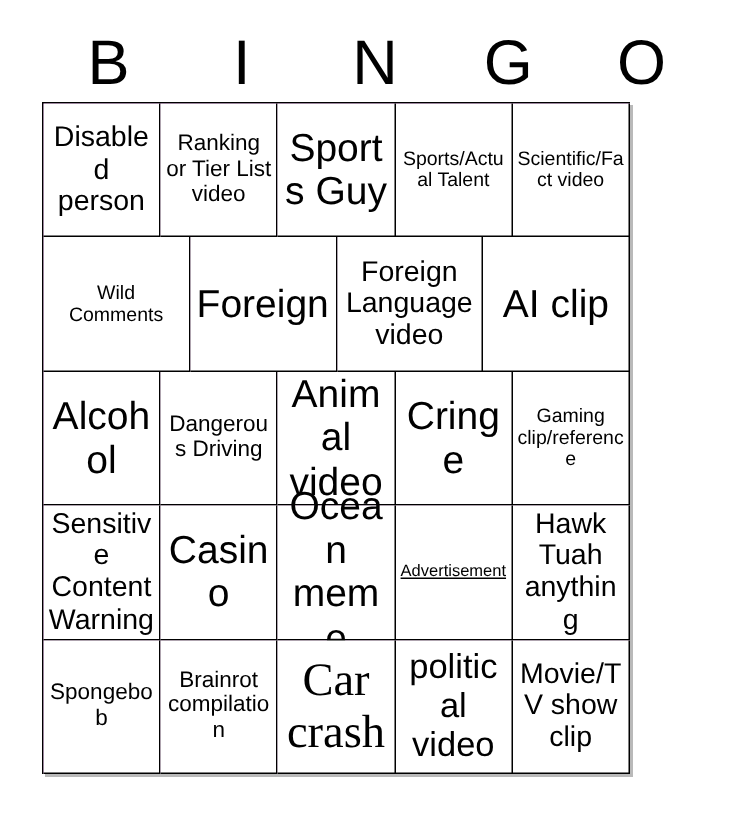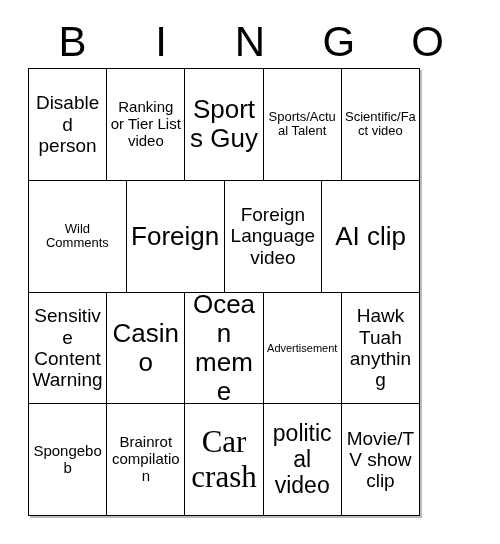--- a/index.html
+++ b/index.html
@@ -76,21 +76,21 @@
     justify-content: center;
     text-align: center;
     padding: 2px 3px;
     line-height: 1.12;
     word-break: break-word;
     hyphens: none;
     background: #ffffff;
   }
 
   
-  .t-xs   { font-size: 11px; }
+  .t-xs   { font-size: 11px; text-decoration: underline; }
   .t-sm   { font-size: 13px; }
   .t-md   { font-size: 15px; }
   .t-lg   { font-size: 19px; }
   .t-xl   { font-size: 23px; }
   .t-xxl  { font-size: 26px; }
   .t-huge { font-size: 31px; font-family: Liberation Serif, serif; }
 </style>
 </head>
 <body>
 
@@ -114,20 +114,27 @@
       <div class="cell t-sm">Scientific/Fact video</div>
     </div>
 
     <div class="row">
       <div class="cell t-sm">Wild Comments</div>
       <div class="cell t-xxl">Foreign</div>
       <div class="cell t-lg">Foreign Language video</div>
       <div class="cell t-xxl">AI clip</div>
     </div>
 
+    <div class="row">
+      <div class="cell t-xxl">Alcohol</div>
+      <div class="cell t-md">Dangerous Driving</div>
+      <div class="cell t-xxl">Animal video</div>
+      <div class="cell t-xxl">Cringe</div>
+      <div class="cell t-sm">Gaming clip/reference</div>
+    </div>
 
     <div class="row">
       <div class="cell t-lg">Sensitive Content Warning</div>
       <div class="cell t-xxl">Casino</div>
       <div class="cell t-xxl">Ocean meme</div>
       <div class="cell t-xs">Advertisement</div>
       <div class="cell t-lg">Hawk Tuah anything</div>
     </div>
 
     <div class="row">

